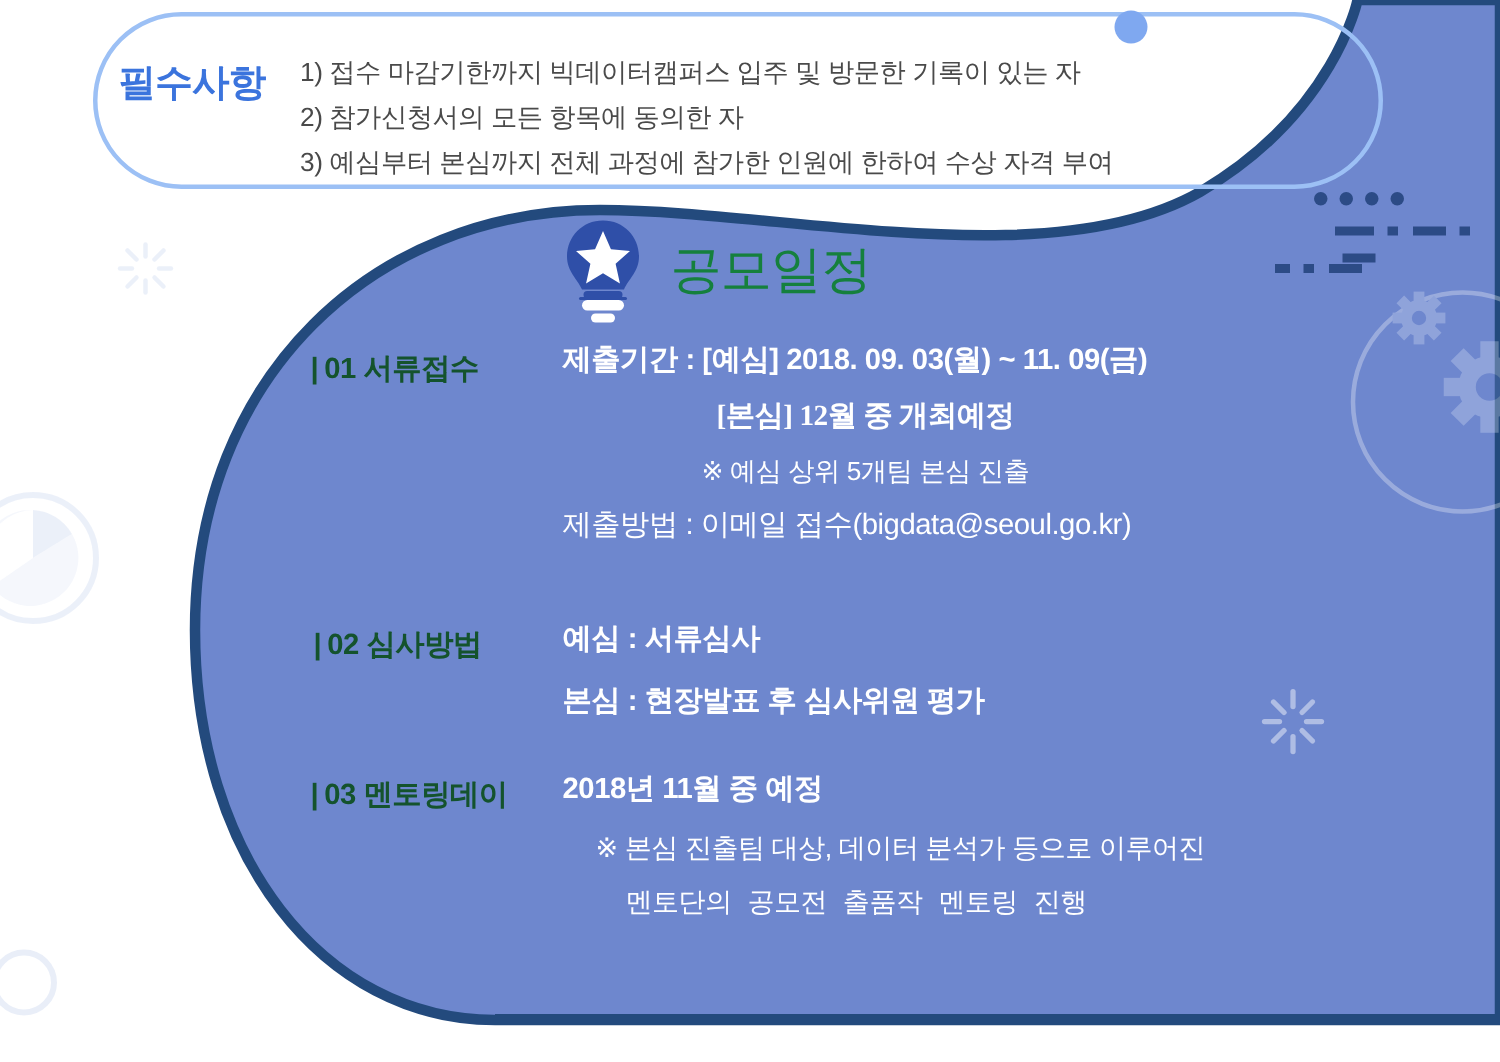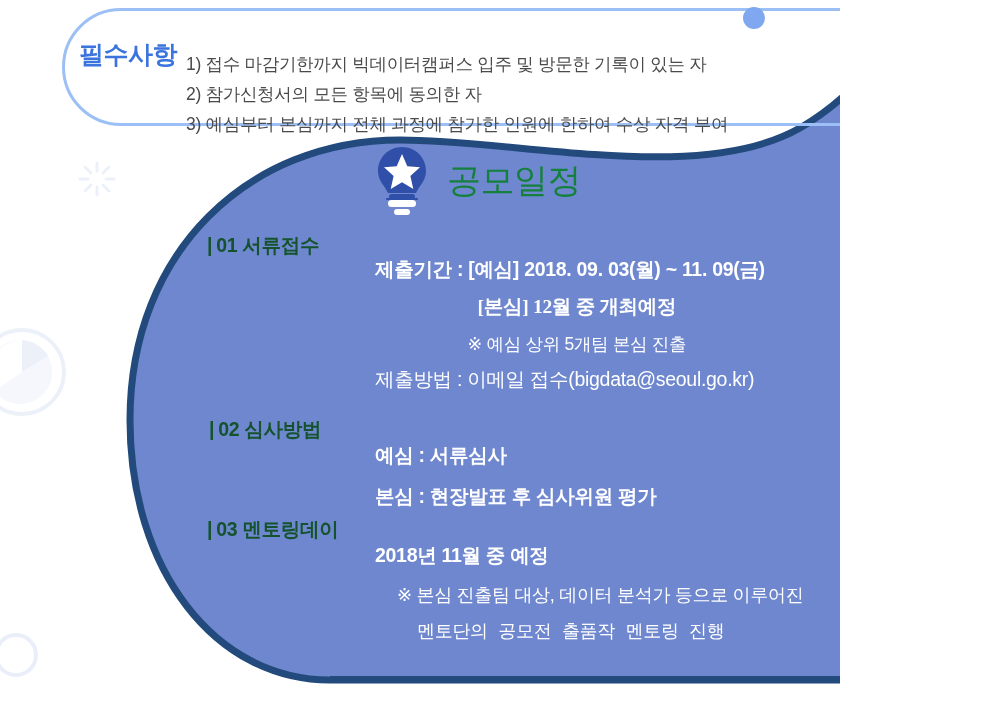--- a/index.html
+++ b/index.html
@@ -5,21 +5,21 @@
   html, body {
     margin: 0;
     padding: 0;
     background: #ffffff;
   }
   body {
     font-family: "Liberation Sans", "DejaVu Sans", sans-serif;
   }
   #poster {
     position: relative;
-    width: 840px;
+    width: 1000px;
     height: 708px;
     overflow: hidden;
     background: #ffffff;
   }
 
   
   .blob-layer {
     position: absolute;
     left: 0; top: 0;
     width: 1000px;
@@ -46,28 +46,27 @@
     left: 79px;
     top: 38px;
     z-index: 6;
     color: #3B74DD;
     font-size: 25px;
     font-weight: bold;
     letter-spacing: -0.5px;
   }
   .req-list {
     position: absolute;
-    left: 186px;
+    left: 200px;
     top: 33px;
     z-index: 6;
     color: #4A4A4A;
     font-size: 17.5px;
     line-height: 30px;
     letter-spacing: -0.3px;
-    margin-top: 16px;
   }
   .req-list .req-line { white-space: nowrap; }
 
   .slider-dot {
     position: absolute;
     left: 743px;
     top: 7px;
     width: 22px;
     height: 22px;
     border-radius: 50%;
@@ -118,21 +117,20 @@
   }
   .stag .bar {
     display: inline-block;
     margin-right: 4px;
   }
   .sbody {
     color: #FFFFFF;
     font-size: 19.5px;
     letter-spacing: -0.3px;
     white-space: nowrap;
-    margin-top: 30px;
   }
   .sbody .l {
     display: block;
   }
 
   
   #row1 .stag { left: 207px; top: 6px; }
   #row1 .sbody { position: absolute; left: 375px; top: 0px; }
   #row1 .l1 { font-weight: bold; }
   #row1 .l2 { text-align: center; padding-left: 14px; margin-top: 10px; font-weight: bold; font-family: Liberation Serif, serif; }

